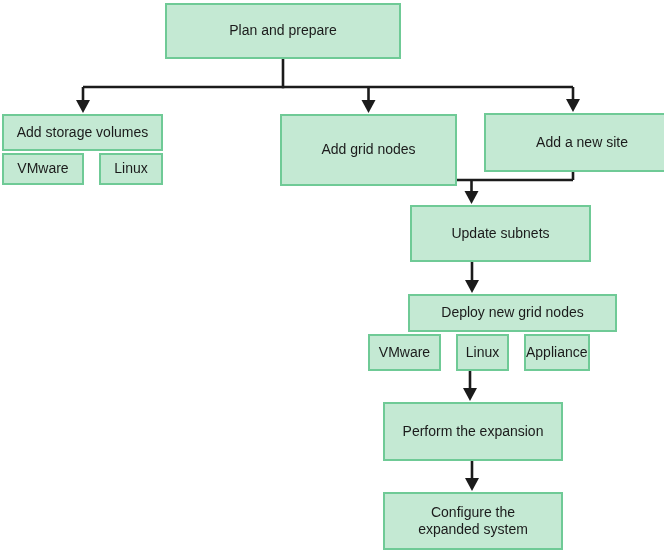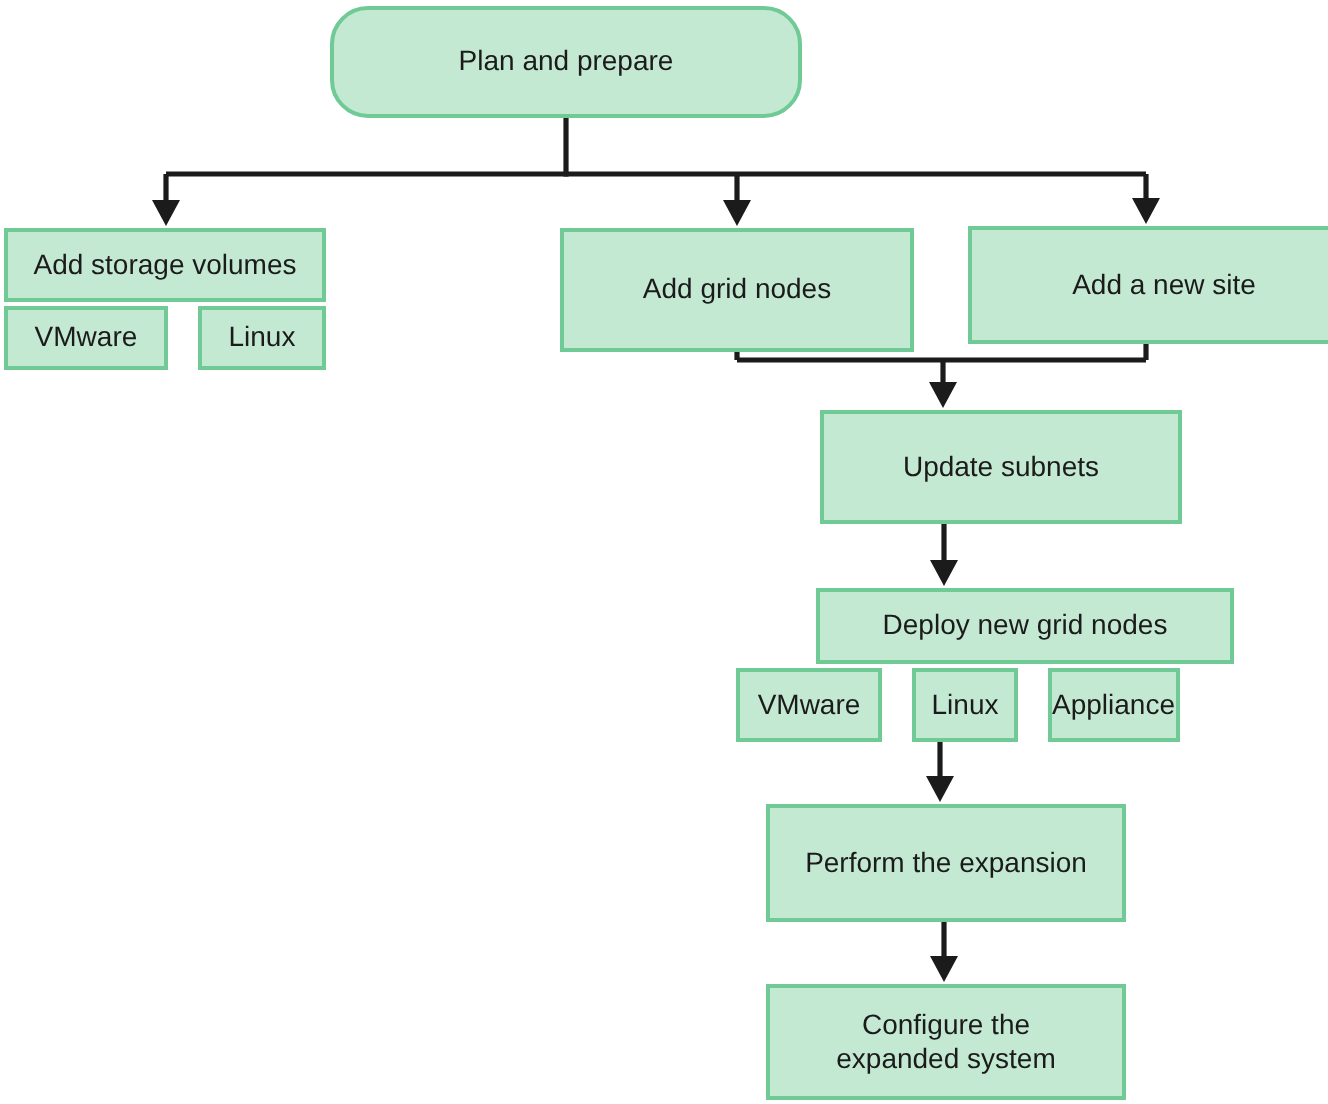--- a/index.html
+++ b/index.html
@@ -44,24 +44,24 @@
   .compound .header { width: 100%; }
   .compound .row {
     display: flex;
     gap: 15px;
     flex: 1 1 auto;
     width: 100%;
   }
   .compound .cell { flex: 1 1 auto; }
 
   
-  #node-plan        { left: 165px; top: 3px;   width: 236px; height: 56px; border-radius: 19px; }
+  #node-plan        { left: 165px; top: 3px;   width: 236px; height: 56px; }
   #node-storage     { left: 2px;   top: 114px; width: 161px; height: 71px; }
   #node-storage .header { flex: 0 0 37px; justify-content: center; }
-  #node-grid-nodes  { left: 280px; top: 114px; width: 177px; height: 62px; }
+  #node-grid-nodes  { left: 280px; top: 114px; width: 177px; height: 72px; }
   #or-label         { left: 457px; top: 114px; width: 27px;  height: 58px;
                       display: flex; align-items: center; justify-content: center; }
   #node-new-site    { left: 484px; top: 113px; width: 196px; height: 59px; }
   #node-subnets     { left: 382px; top: 205px; width: 181px; height: 57px; margin-left: 28px; }
   #node-deploy      { left: 368px; top: 294px; width: 209px; height: 77px; }
   #node-deploy .header { flex: 0 0 38px; margin-left: 40px; }
   #cell-deploy-vmware { flex: 0 0 73px; }
   #cell-deploy-linux  { flex: 0 0 53px; }
   #node-perform     { left: 383px; top: 402px; width: 180px; height: 59px; }
   #node-configure   { left: 383px; top: 492px; width: 180px; height: 58px;

